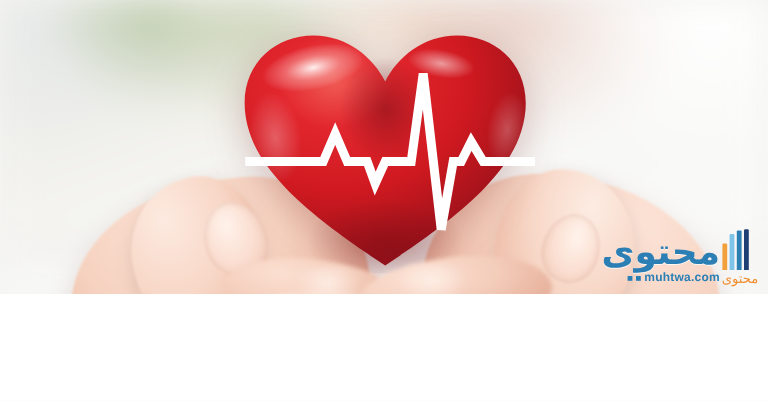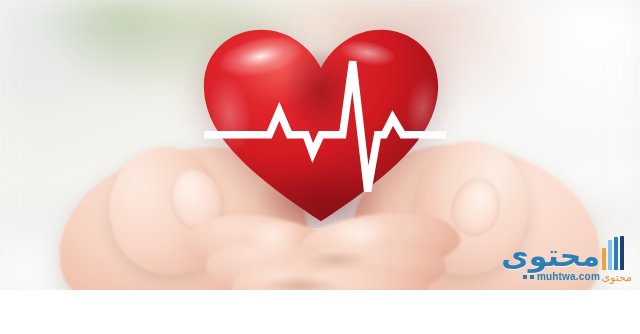--- a/index.html
+++ b/index.html
@@ -1,17 +1,17 @@
 <!DOCTYPE html>
 <html><head>
 <meta charset="utf-8">
 <style>
   html,body{margin:0;padding:0;background:#fff;}
   #stage{
-    position:relative;width:640px;height:290px;overflow:hidden;
+    position:relative;width:640px;height:245px;overflow:hidden;
     font-family:"Liberation Sans",sans-serif;
     background:#f4f4f2;
   }
 
   
   .bg-layer{position:absolute;inset:0;}
   .bg-base{
     background:
       radial-gradient(ellipse 240px 180px at 92% 6%,  #ffffff 0%, rgba(255,255,255,0) 70%),
       radial-gradient(ellipse 190px 150px at 70% 2%,  #e9cfc6 0%, rgba(233,207,198,0) 72%),

